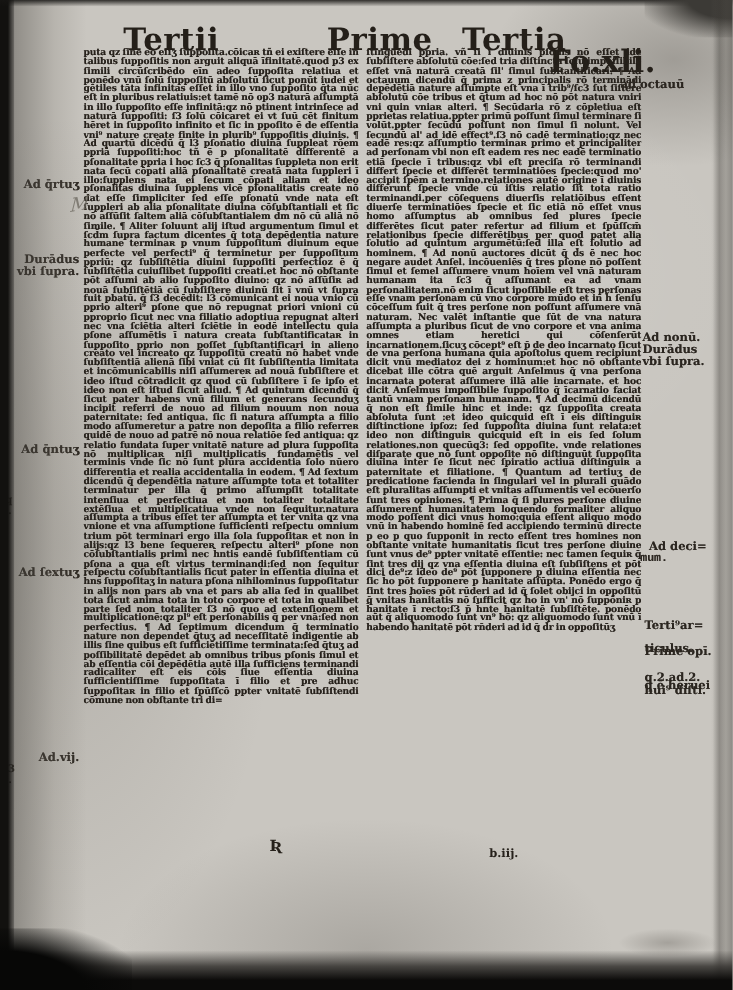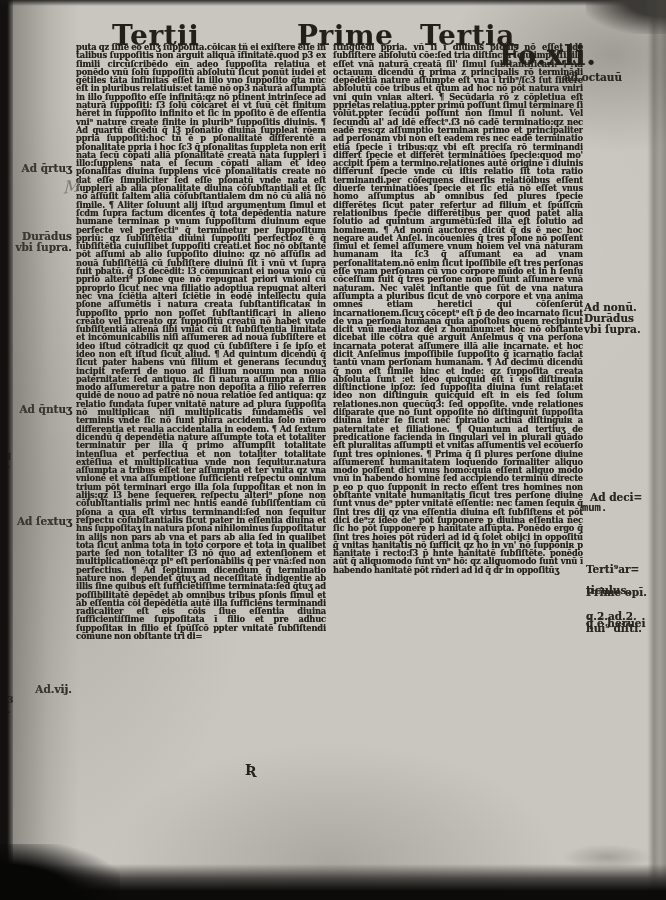--- a/index.html
+++ b/index.html
@@ -91,20 +91,21 @@
   <div class="mnote" style="left:590px;top:492px;">Ad deci=</div>
   <div class="mnote" style="left:582px;top:503px;font-family:Liberation Mono, monospace;">mum.</div>
   <div class="mnote" style="left:586px;top:564px;">Terti⁹ar=</div>
   <div class="mnote" style="left:586px;top:575px;margin-top:10px;">ticulus.</div>
   <div class="mnote" style="left:586px;top:587px;">Prime opī.</div>
   <div class="mnote" style="left:586px;top:618px;">q̄ ē heruei</div>
   <div class="mnote" style="left:586px;top:611px;">q.2.ad.2.</div>
   <div class="mnote" style="left:586px;top:623px;">hui⁹ diſti.</div>
 
   <div class="catchword">Ʀ</div>
+  <div class="signature">b.iij.</div>
 
   <div class="gutter"></div>
   <div class="edge-left"></div>
   <div class="edge-top"></div>
   <div class="corner-tr"></div>
   <div class="edge-right"></div>
   <div class="fold-right"></div>
   <div class="stain-br"></div>
   <div class="edge-bottom"></div>
   <div class="blob-bl"></div>

